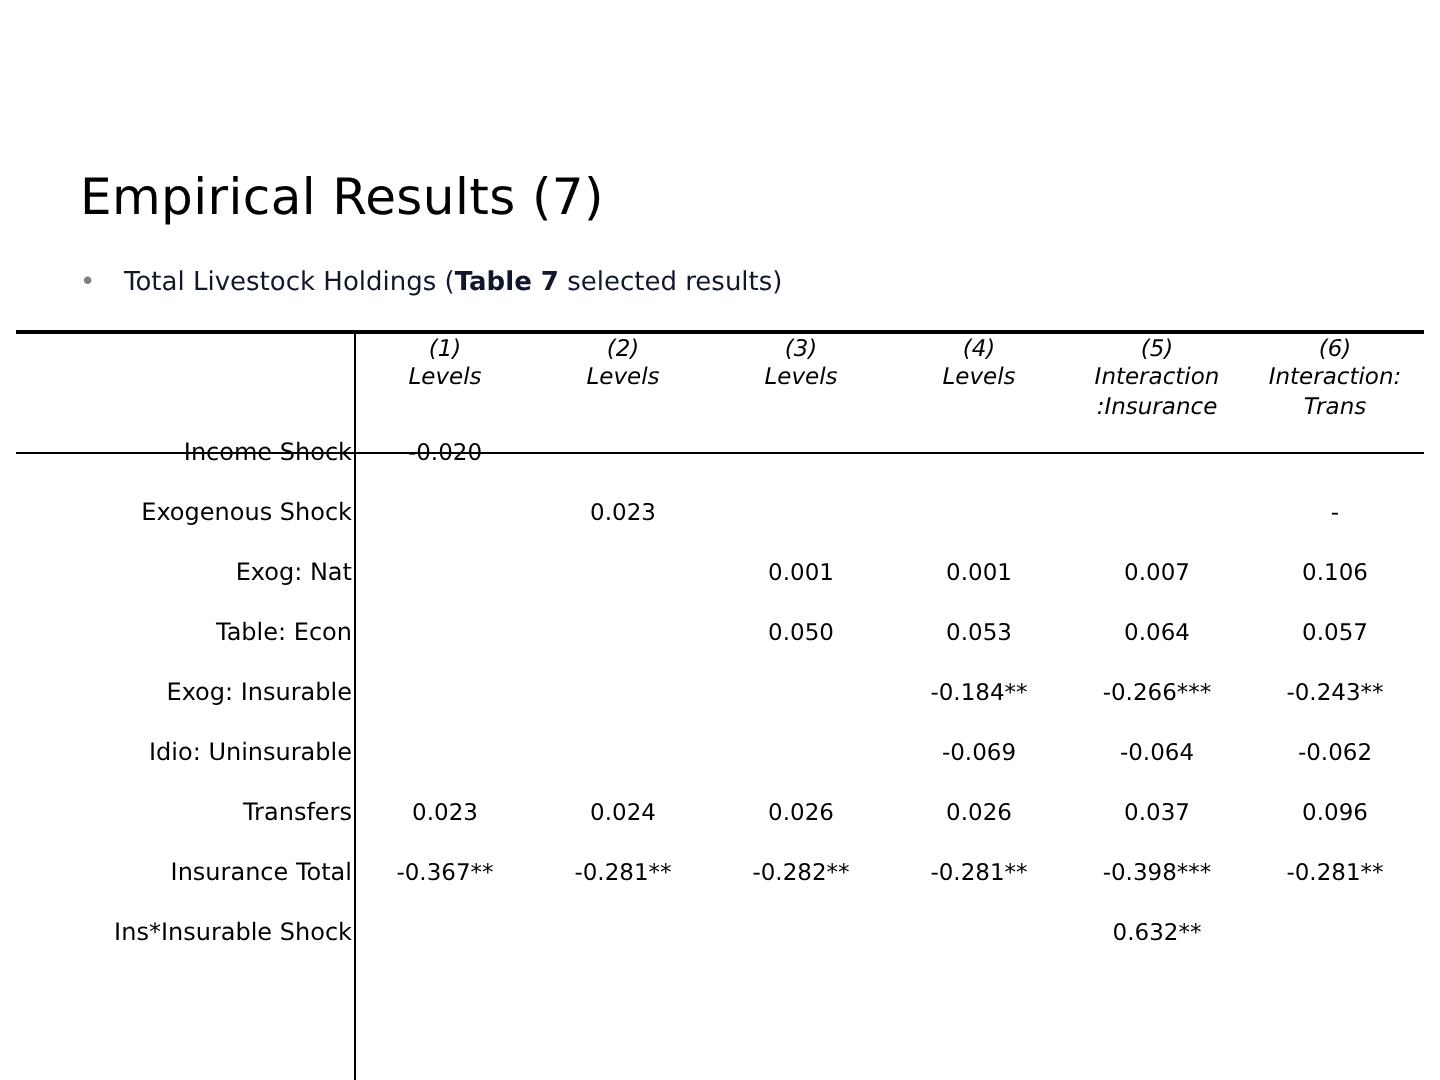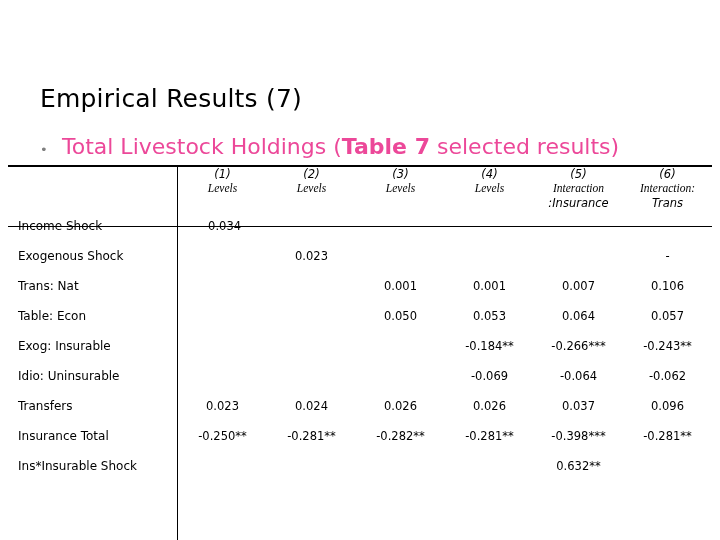--- a/index.html
+++ b/index.html
@@ -38,22 +38,22 @@
     align-items: baseline;
   }
   .bullet-mark {
     width: 22px;
     font-size: 13px;
     color: #7f7f7f;
     line-height: 1;
     font-family: "DejaVu Sans", sans-serif;
   }
   .bullet-text {
-    font-size: 22px;
-    color: #ec4899;
+    font-size: 13px;
+    color: #0f172a;
   }
   .bullet-text b {
     font-weight: bold;
   }
 
   table.results {
     position: absolute;
     left: 8px;
     top: 129px;
     width: 704px;
@@ -69,31 +69,31 @@
     text-align: center;
     vertical-align: top;
     padding: 2px 2px 1px 2px;
     font-style: italic;
     line-height: 1.25;
   }
   table.results thead td.label-head {
     border-bottom: none;
   }
   .hdr-num { display: block; }
-  .hdr-sub { display: block; font-family: Liberation Serif, serif; }
+  .hdr-sub { display: block; }
   .hdr-sub2 { display: block; }
 
   table.results tbody td {
     padding: 6px 2px;
     text-align: center;
     vertical-align: middle;
     height: 18px;
   }
   table.results tbody td.rowlabel {
-    text-align: left;
+    text-align: right;
     padding-left: 10px;
     font-size: 12px;
   }
   .topline {
     position: absolute;
     left: 8px;
     top: 129px;
     width: 704px;
     height: 2px;
     background: #000000;
@@ -177,38 +177,38 @@
         <td>
           <span class="hdr-num">(6)</span>
           <span class="hdr-sub">Interaction:</span>
           <span class="hdr-sub2">Trans</span>
         </td>
       </tr>
     </thead>
     <tbody id="tbody">
         <tr>
           <td class="rowlabel">Income Shock</td>
-          <td>-0.034</td>
+          <td>-0.020</td>
           <td></td>
           <td></td>
           <td></td>
           <td></td>
           <td></td>
         </tr>
         <tr>
           <td class="rowlabel">Exogenous Shock</td>
           <td></td>
           <td>0.023</td>
           <td></td>
           <td></td>
           <td></td>
           <td>-</td>
         </tr>
         <tr>
-          <td class="rowlabel">Trans: Nat</td>
+          <td class="rowlabel">Exog: Nat</td>
           <td></td>
           <td></td>
           <td>0.001</td>
           <td>0.001</td>
           <td>0.007</td>
           <td>0.106</td>
         </tr>
         <tr>
           <td class="rowlabel">Table: Econ</td>
           <td></td>
@@ -240,21 +240,21 @@
           <td class="rowlabel">Transfers</td>
           <td>0.023</td>
           <td>0.024</td>
           <td>0.026</td>
           <td>0.026</td>
           <td>0.037</td>
           <td>0.096</td>
         </tr>
         <tr>
           <td class="rowlabel">Insurance Total</td>
-          <td>-0.250**</td>
+          <td>-0.367**</td>
           <td>-0.281**</td>
           <td>-0.282**</td>
           <td>-0.281**</td>
           <td>-0.398***</td>
           <td>-0.281**</td>
         </tr>
         <tr>
           <td class="rowlabel">Ins*Insurable Shock</td>
           <td></td>
           <td></td>

